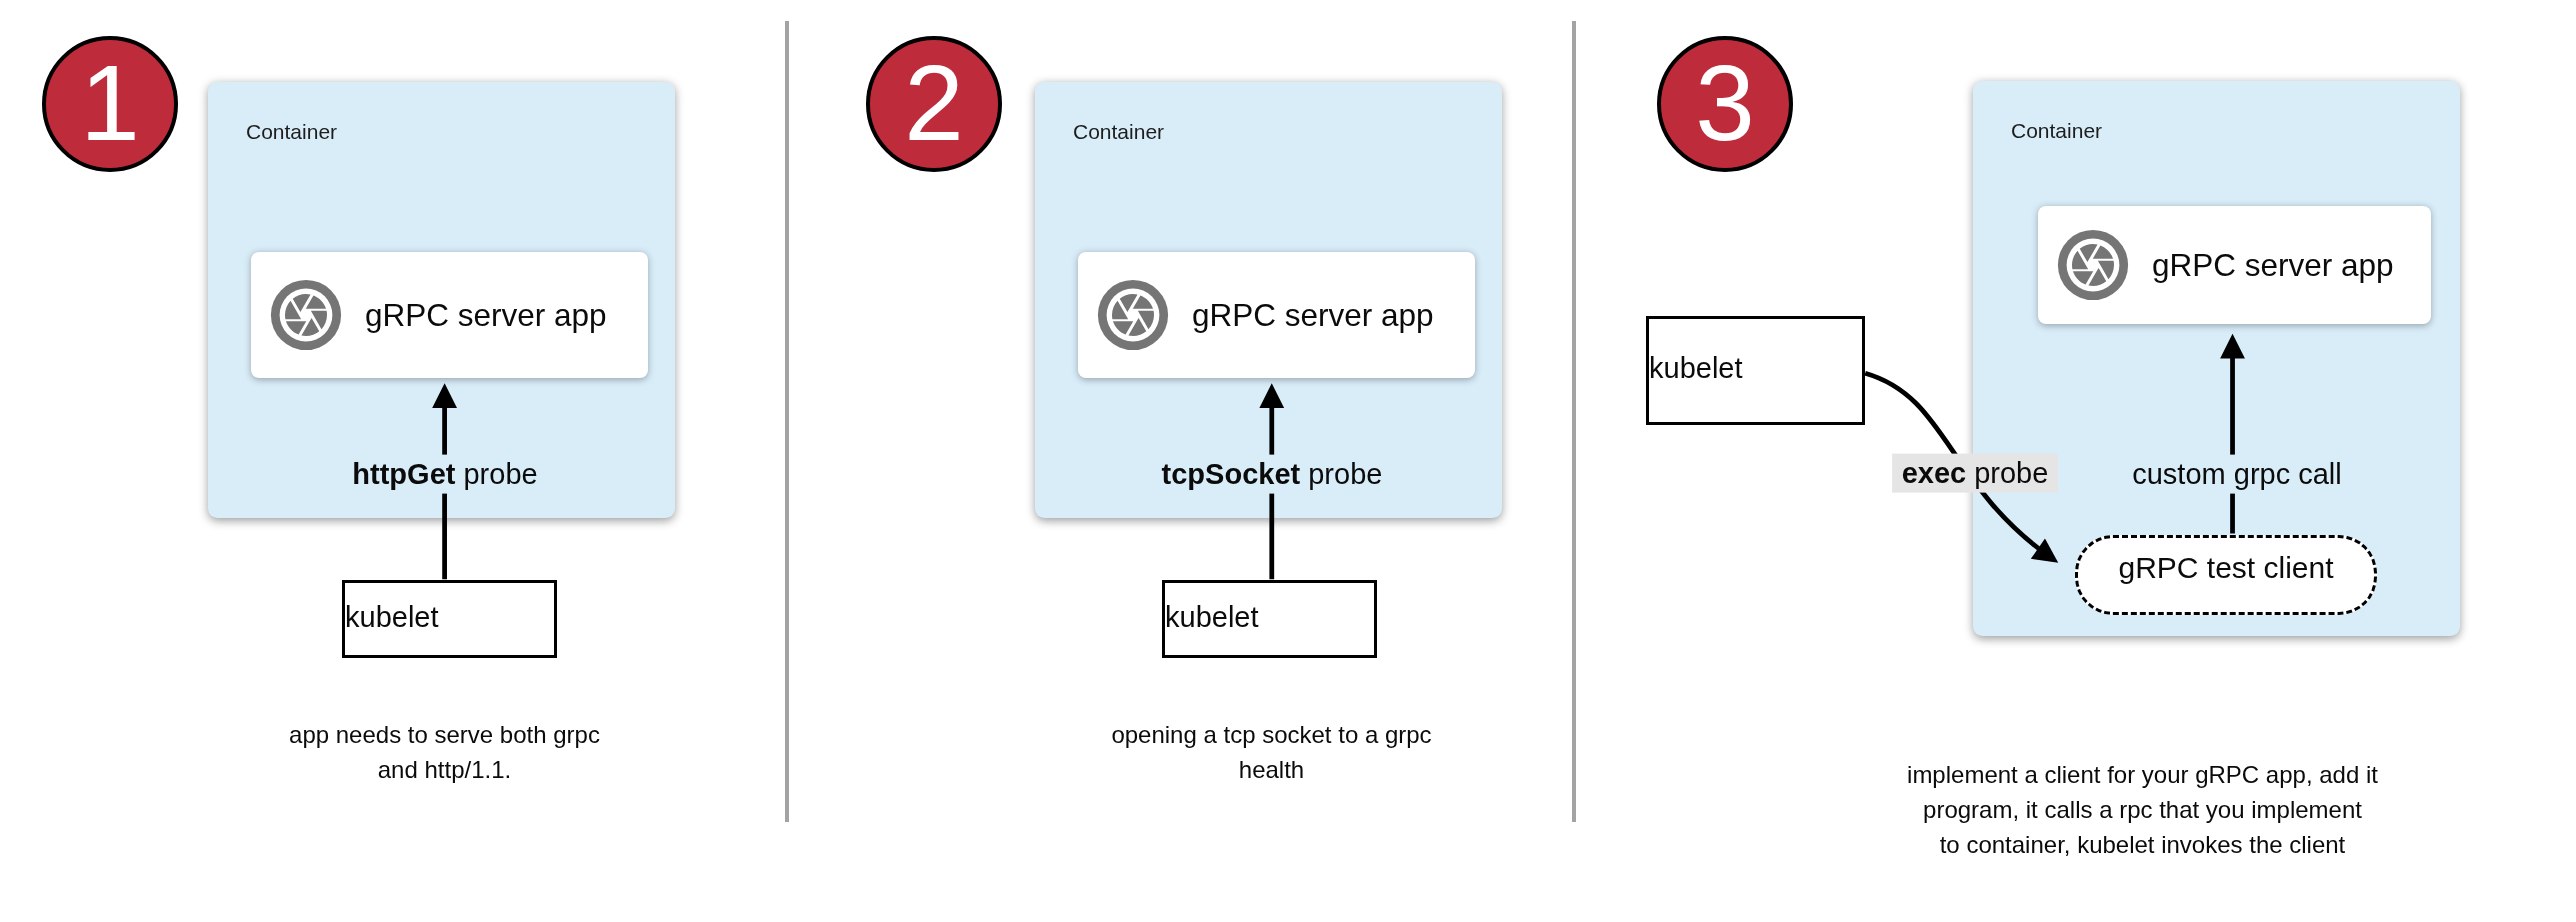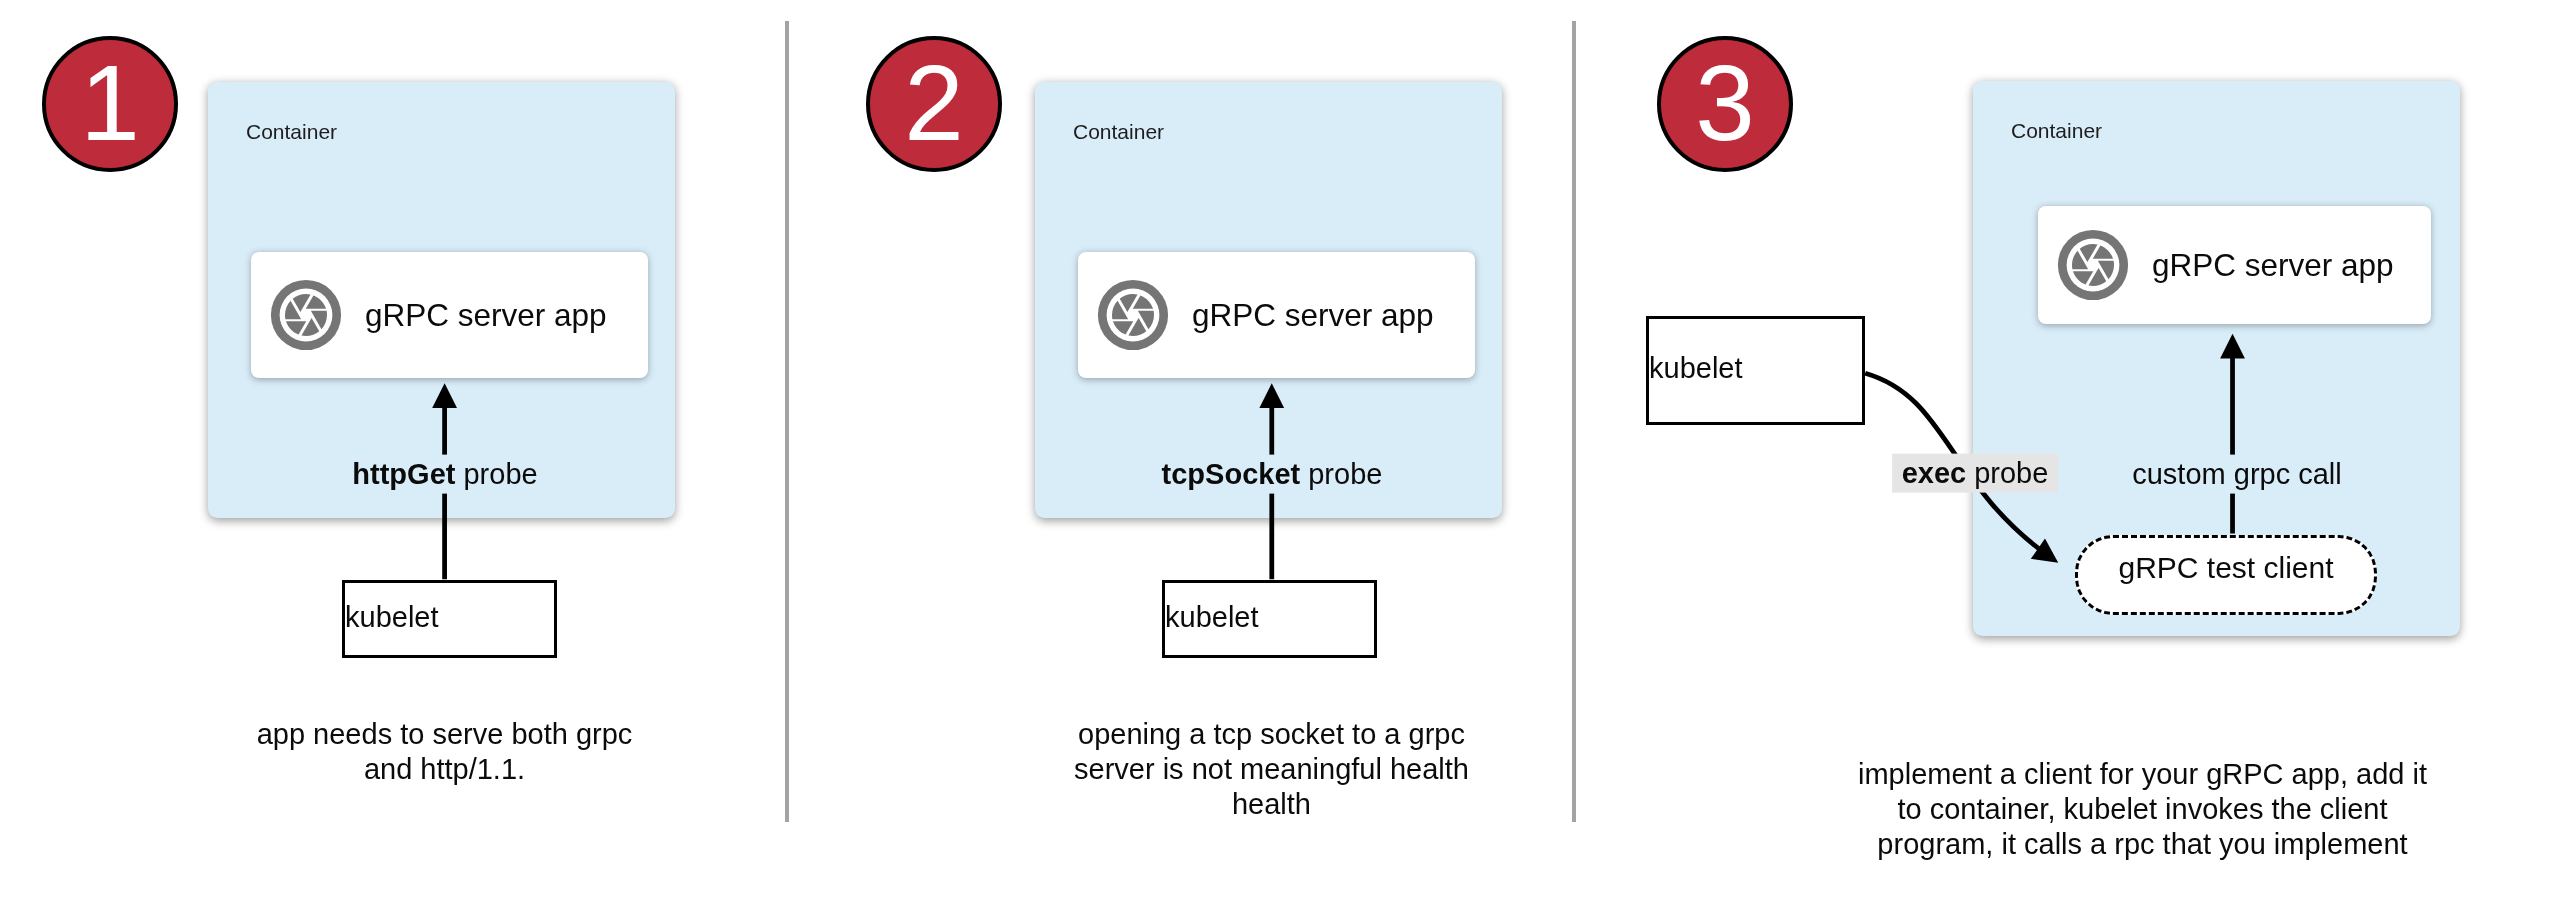--- a/index.html
+++ b/index.html
@@ -43,21 +43,21 @@
   }
   .arrows{position:absolute;left:0;top:0;z-index:3;pointer-events:none;}
   .arrow{fill:none;stroke:#000;stroke-width:5;}
   .flow-label{
     position:absolute;transform:translate(-50%,-50%);white-space:nowrap;
     font-size:29px;padding:2.9px 9.5px;z-index:4;
   }
   .flow-label b{font-weight:700;}
   .bg-blue{background:var(--blue);}
   .bg-white{background:#e5e5e5;}
-  .caption{position:absolute;font-size:29px;line-height:35px;text-align:center;z-index:2;}
+  .caption{position:absolute;font-size:24px;line-height:35px;text-align:center;z-index:2;}
 </style>
 </head>
 <body>
 
 <svg width="0" height="0" style="position:absolute" aria-hidden="true">
   <defs>
     <symbol id="aperture" viewBox="0 0 24 24">
       <circle cx="12" cy="12" r="11.7" fill="#757575"></circle>
       <circle cx="12" cy="12" r="8.8" fill="#ffffff"></circle>
       <g transform="translate(3.6,3.6) scale(0.7)">
@@ -116,21 +116,20 @@
   <div class="kubelet-box short" style="left:1162px;top:580px;width:215px;height:78px;">
     <span>kubelet</span>
   </div>
 
   <div class="flow-label bg-blue" style="left:1272px;top:474px;">
     <b>tcpSocket</b><span> probe</span>
   </div>
 
   <div class="caption" style="left:1033px;top:717px;width:477px;">
     <div>opening a tcp socket to a grpc</div>
-    <div>server is not meaningful health</div>
     <div>health</div>
   </div>
 
   <div class="badge" style="left:1657px;top:36px;">
     <span>3</span>
   </div>
 
   <div class="container-box" style="left:1973px;top:81px;width:487px;height:555px;"></div>
   <div class="ctr-label" style="left:2011px;top:119px;">Container</div>
 
@@ -150,22 +149,22 @@
   </div>
 
   <div class="flow-label bg-white" style="left:1975px;top:473px;">
     <b>exec</b><span> probe</span>
   </div>
 
   <div class="flow-label bg-blue" style="left:2237px;top:474px;">custom grpc call</div>
 
   <div class="caption" style="left:1818px;top:717px;width:649px;margin-top:40px;">
     <div>implement a client for your gRPC app, add it</div>
+    <div>program, it calls a rpc that you implement</div>
     <div>to container, kubelet invokes the client</div>
-    <div>program, it calls a rpc that you implement</div>
   </div>
 
   <svg class="arrows" width="2576" height="923" viewBox="0 0 2700 967">
     <defs>
       <marker id="ah" viewBox="0 0 10 10" refX="7.5" refY="5" markerWidth="30" markerHeight="26" orient="auto" markerUnits="userSpaceOnUse">
         <path d="M0 0 L10 5 L0 10 z" fill="#000"></path>
       </marker>
     </defs>
     <path class="arrow" d="M466 607 V408" marker-end="url(#ah)"></path>
     <path class="arrow" d="M1333 607 V408" marker-end="url(#ah)"></path>

